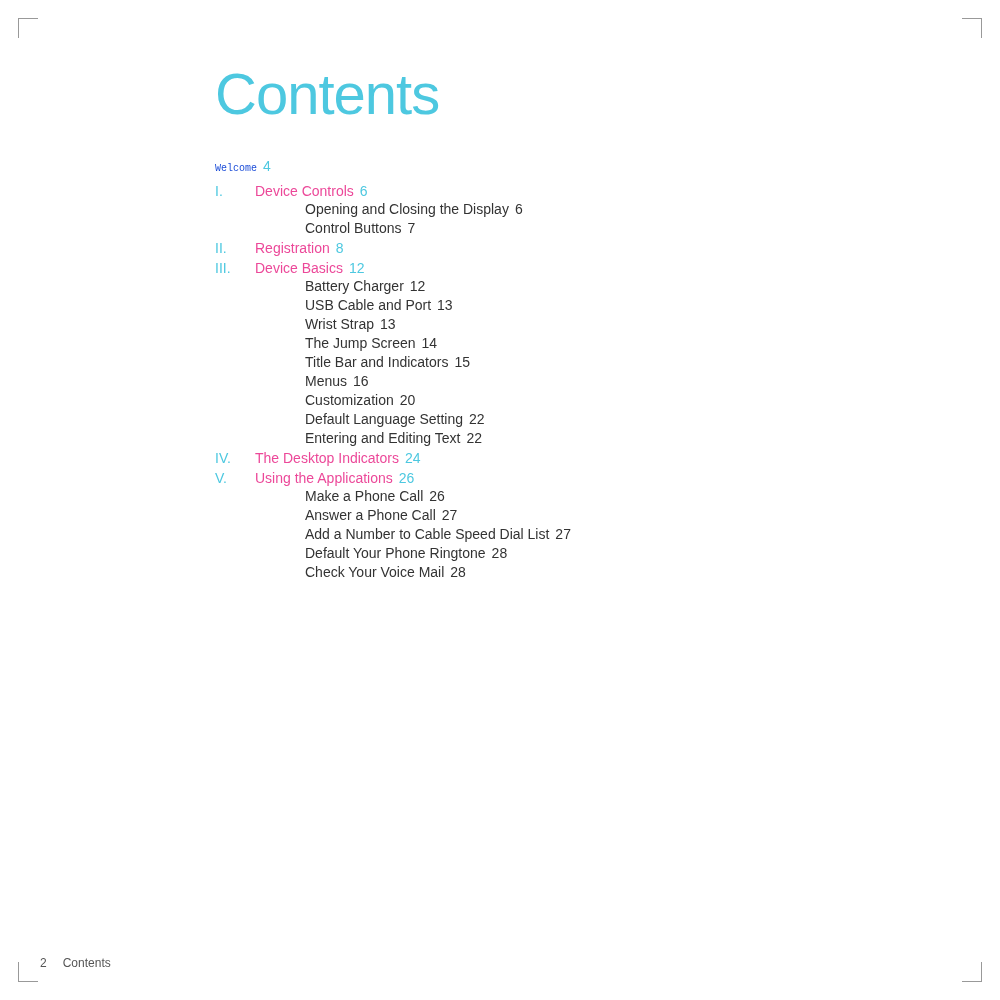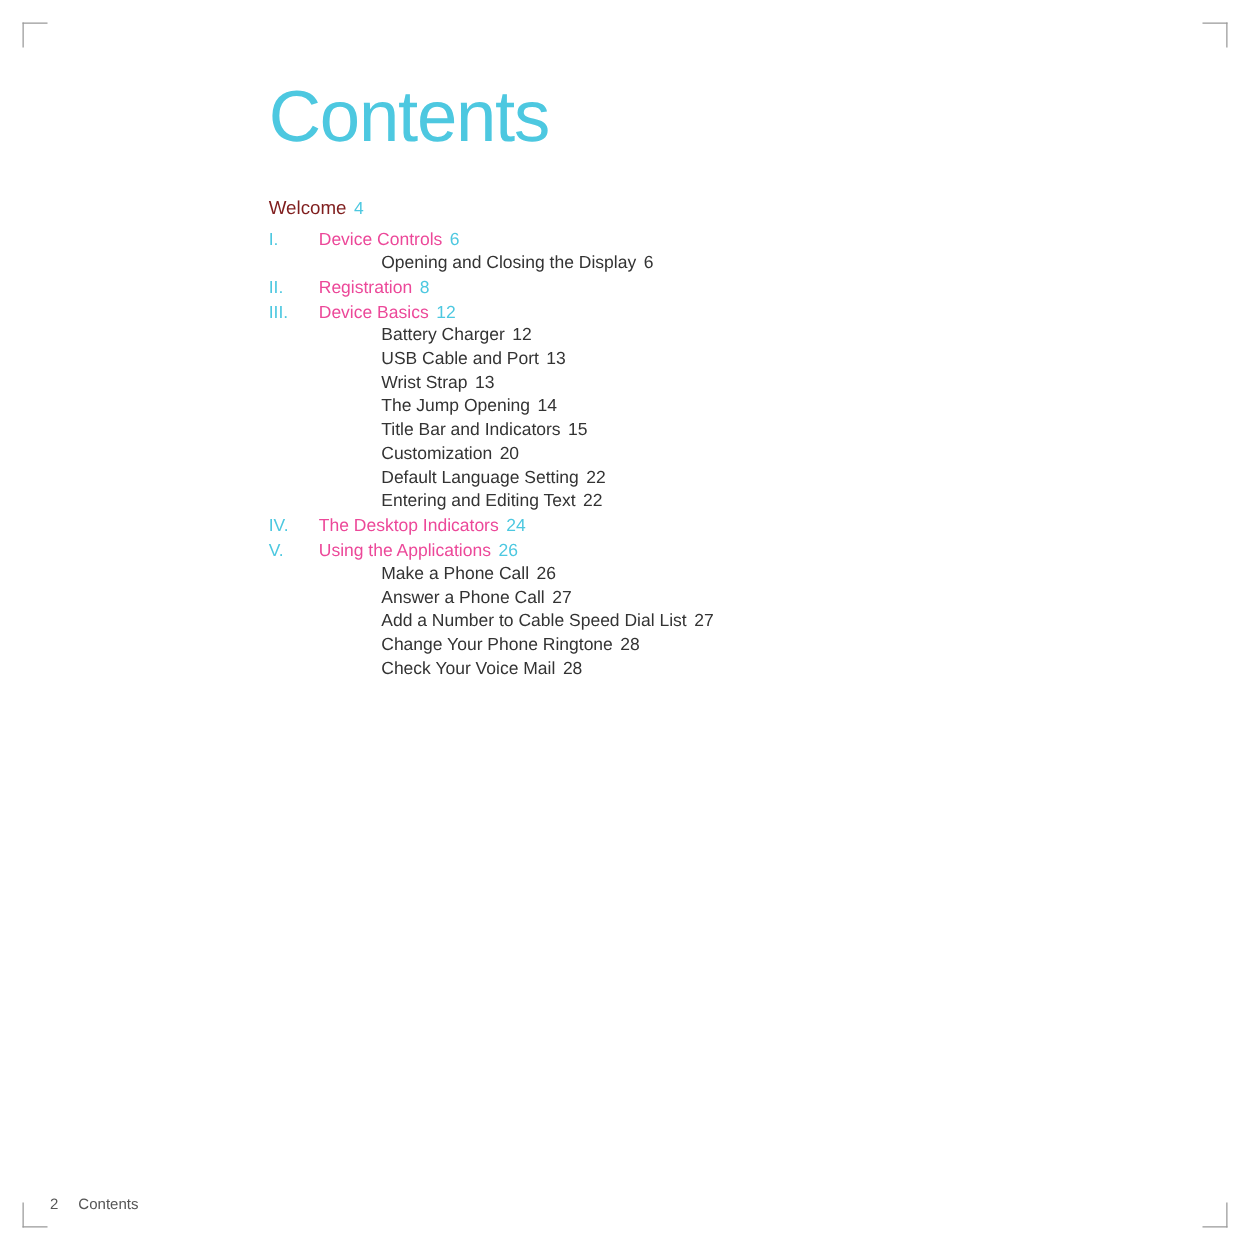--- a/index.html
+++ b/index.html
@@ -119,22 +119,23 @@
 
     .welcome-line {
       display: flex;
       align-items: baseline;
       margin-bottom: 10px;
       color: #4dc8e0;
       font-size: 14px;
     }
 
     .welcome-title {
-      color: #7f1d1d;
-      font-size: 15px;
+      color: #1d4ed8;
+      font-size: 10px;
+      font-family: Liberation Mono, monospace;
     }
 
     .welcome-page {
       color: #4dc8e0;
       font-size: 14px;
       margin-left: 6px;
     }
 
     .footer {
       position: absolute;
@@ -179,20 +180,24 @@
       <div class="toc-section">
         <span class="section-num">I.</span>
         <span class="section-title">Device Controls</span>
         <span class="section-page">6</span>
       </div>
       <div class="sub-items">
         <div class="sub-item">
           <span class="sub-item-title">Opening and Closing the Display</span>
           <span class="sub-item-page">6</span>
         </div>
+        <div class="sub-item">
+          <span class="sub-item-title">Control Buttons</span>
+          <span class="sub-item-page">7</span>
+        </div>
       </div>
     </div>
 
     <div class="toc-item">
       <div class="toc-section">
         <span class="section-num">II.</span>
         <span class="section-title">Registration</span>
         <span class="section-page">8</span>
       </div>
     </div>
@@ -210,26 +215,30 @@
         </div>
         <div class="sub-item">
           <span class="sub-item-title">USB Cable and Port</span>
           <span class="sub-item-page">13</span>
         </div>
         <div class="sub-item">
           <span class="sub-item-title">Wrist Strap</span>
           <span class="sub-item-page">13</span>
         </div>
         <div class="sub-item">
-          <span class="sub-item-title">The Jump Opening</span>
+          <span class="sub-item-title">The Jump Screen</span>
           <span class="sub-item-page">14</span>
         </div>
         <div class="sub-item">
           <span class="sub-item-title">Title Bar and Indicators</span>
           <span class="sub-item-page">15</span>
+        </div>
+        <div class="sub-item">
+          <span class="sub-item-title">Menus</span>
+          <span class="sub-item-page">16</span>
         </div>
         <div class="sub-item">
           <span class="sub-item-title">Customization</span>
           <span class="sub-item-page">20</span>
         </div>
         <div class="sub-item">
           <span class="sub-item-title">Default Language Setting</span>
           <span class="sub-item-page">22</span>
         </div>
         <div class="sub-item">
@@ -260,21 +269,21 @@
         </div>
         <div class="sub-item">
           <span class="sub-item-title">Answer a Phone Call</span>
           <span class="sub-item-page">27</span>
         </div>
         <div class="sub-item">
           <span class="sub-item-title">Add a Number to Cable Speed Dial List</span>
           <span class="sub-item-page">27</span>
         </div>
         <div class="sub-item">
-          <span class="sub-item-title">Change Your Phone Ringtone</span>
+          <span class="sub-item-title">Default Your Phone Ringtone</span>
           <span class="sub-item-page">28</span>
         </div>
         <div class="sub-item">
           <span class="sub-item-title">Check Your Voice Mail</span>
           <span class="sub-item-page">28</span>
         </div>
       </div>
     </div>
 
   </div>

